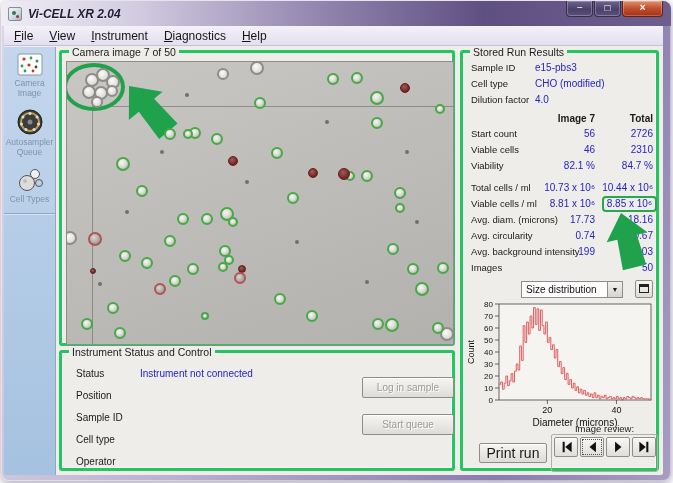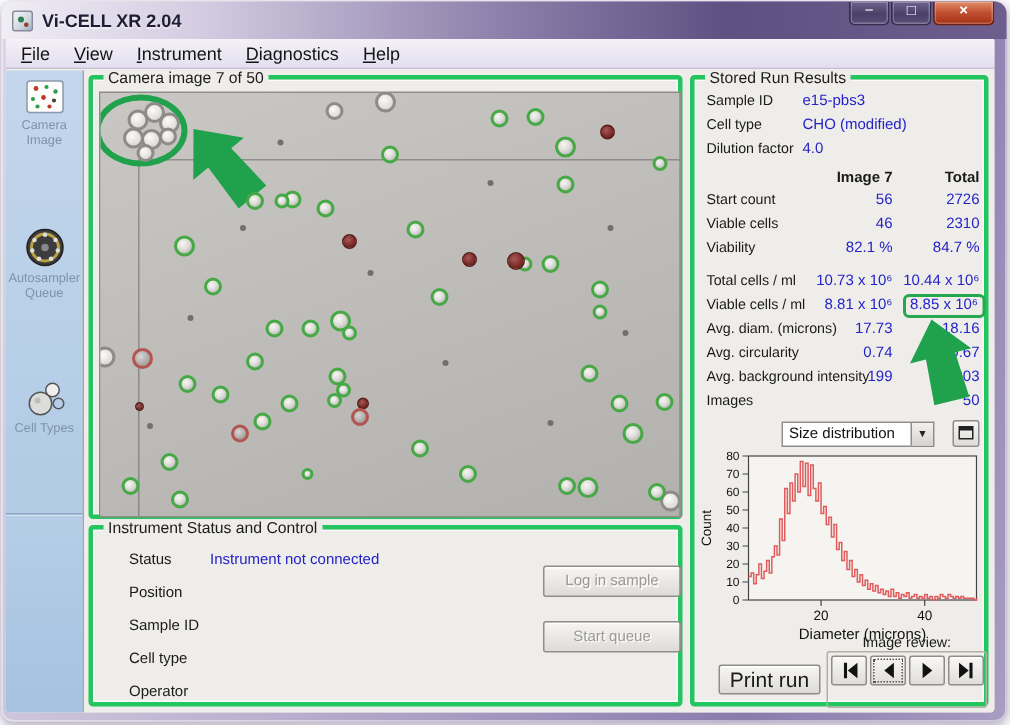--- a/index.html
+++ b/index.html
@@ -4,42 +4,42 @@
 <style>
   html,body{margin:0;padding:0;background:#fff;width:673px;height:483px;overflow:hidden;
     font-family:"Liberation Sans","DejaVu Sans",sans-serif;}
   *{box-sizing:border-box;}
   .window{position:absolute;left:1px;top:1px;width:670px;height:480px;border-radius:8px;
     background:linear-gradient(105deg,#dcd6e6 0%,#b9aecd 40%,#8a7bad 78%,#a99dc2 100%);
     box-shadow:0 2px 8px rgba(60,40,90,.45), inset 0 0 0 1px rgba(255,255,255,.45);}
   
   .titlebar{position:absolute;left:0;top:0;right:0;height:25px;border-radius:8px 8px 0 0;
     background:linear-gradient(to right,#f0edf5 0%,#d3cce1 20%,#9184ae 48%,#5f5082 72%,#6d5e8d 100%);
-    display:flex;align-items:center;}
+    display:flex;align-items:center;font-style:italic;}
   .appicon{width:14px;height:14px;margin:0 6px 0 7px;border:1px solid #8a8a9a;border-radius:2px;
     background:linear-gradient(135deg,#f4f6f8 0%,#cfd8e0 60%,#9fb2c0 100%);position:relative;}
   .appicon:before{content:"";position:absolute;left:3px;top:3px;width:4px;height:4px;border-radius:50%;background:#2f7d4f;}
   .appicon:after{content:"";position:absolute;right:2px;bottom:2px;width:3px;height:3px;border-radius:50%;background:#9a3b2e;}
   .title{font-size:12px;font-weight:bold;color:#1d1d33;text-shadow:0 1px 1px rgba(255,255,255,.55);}
   .winbtns{position:absolute;right:8px;top:0;display:flex;}
   .wbtn{height:16px;border:1px solid #352f4e;border-top:none;color:#fff;font-size:10px;line-height:14px;
     text-align:center;border-radius:0 0 4px 4px;margin-left:1px;cursor:default;
     background:linear-gradient(#6d6390,#4b4168 55%,#5a5078);box-shadow:inset 0 0 0 1px rgba(255,255,255,.25);}
   .wbtn.min,.wbtn.max{width:27px;}
   .wbtn.close{width:41px;background:linear-gradient(#e29069,#c04f30 50%,#a33014);border-color:#6e1f10;font-weight:bold;}
   
   .winbody{position:absolute;left:3px;top:25px;right:8px;bottom:6px;background:#efedea;
     border-radius:1px 1px 3px 3px;overflow:hidden;}
   .menubar{height:20px;background:linear-gradient(#f4f1f8,#e3dff0);border-bottom:1px solid #c7c1d8;
     display:flex;align-items:center;padding-left:2px;}
   .mi{font-size:12px;color:#141414;padding:2px 8px;}
   .content{position:absolute;left:0;top:21px;right:0;bottom:0;display:flex;}
   
   .sidebar{width:52px;background:linear-gradient(#c3d6ec,#a9c6e2);border-right:1px solid #8fa8c2;
-    display:flex;flex-direction:column;gap:43px;}
+    display:flex;flex-direction:column;}
   .sbitem{padding:6px 1px 4px;text-align:center;color:#7e92ac;font-size:8.5px;line-height:9.5px;}
   .sbitem svg{display:block;margin:0 auto 2px;}
   .sbfill{flex:1;margin-top:4px;border-top:1px solid #8fa8c2;box-shadow:inset 0 1px 0 #d6e4f2;
     background:linear-gradient(#b6cde7,#a5c2e0);}
   
   .main{position:relative;flex:1;background:#efedea;}
   .group{position:absolute;border:3px solid #22c55e;border-radius:3px;box-shadow:inset 0 0 0 1px #fbfaf8;}
   .glegend{position:absolute;top:-7px;left:7px;background:#efedea;padding:0 3px;font-size:10.5px;color:#1c1c1c;}
   
   .g-camera{left:3px;top:3px;width:396px;height:296px;}
@@ -52,21 +52,21 @@
   .ccd{background:radial-gradient(circle at 40% 35%,#a85858 0%,#7a2a26 60%,#5e1d1a 100%);border:1px solid #58201c;}
   .ccr{border:2px solid #b25450;background:radial-gradient(circle at 38% 35%,#d8d6d2,#8e8c88);}
   .ccn{border:2px solid #8e8c88;background:radial-gradient(circle at 38% 35%,#fcfbf9,#d0cec9);}
   .ccs{background:#71706c;}
   .gcircle{position:absolute;left:-4px;top:1px;width:62px;height:48px;border:4px solid #1fa24b;border-radius:50%;}
   .camarrow{position:absolute;left:30px;top:12px;width:150px;height:130px;pointer-events:none;}
   
   .g-status{left:3px;top:303px;width:396px;height:121px;}
   .srow{position:relative;height:22px;line-height:22px;}
   .srow:first-of-type{margin-top:10px;}
-  .slab{position:absolute;left:24px;font-size:10px;color:#1a1a1a;}
+  .slab{position:absolute;left:14px;font-size:10px;color:#1a1a1a;}
   .sval{position:absolute;left:78px;font-size:10px;color:#2323c8;}
   .btn{position:absolute;left:300px;width:92px;height:21px;border:1px solid #8f8d89;border-radius:2px;
     background:linear-gradient(#f6f5f3,#dedcd8);font-size:10px;color:#1a1a1a;text-align:center;line-height:19px;
     box-shadow:inset 0 1px 0 #fff;}
   .btn.disabled{color:#9c9a96;text-shadow:1px 1px 0 #fff;}
   
   .g-results{left:404px;top:3px;width:199px;height:421px;}
   .frow{position:relative;height:16px;line-height:16px;}
   .fields{margin-top:7px;}
   .flab{position:absolute;left:8px;font-size:9.5px;color:#1a1a1a;}

